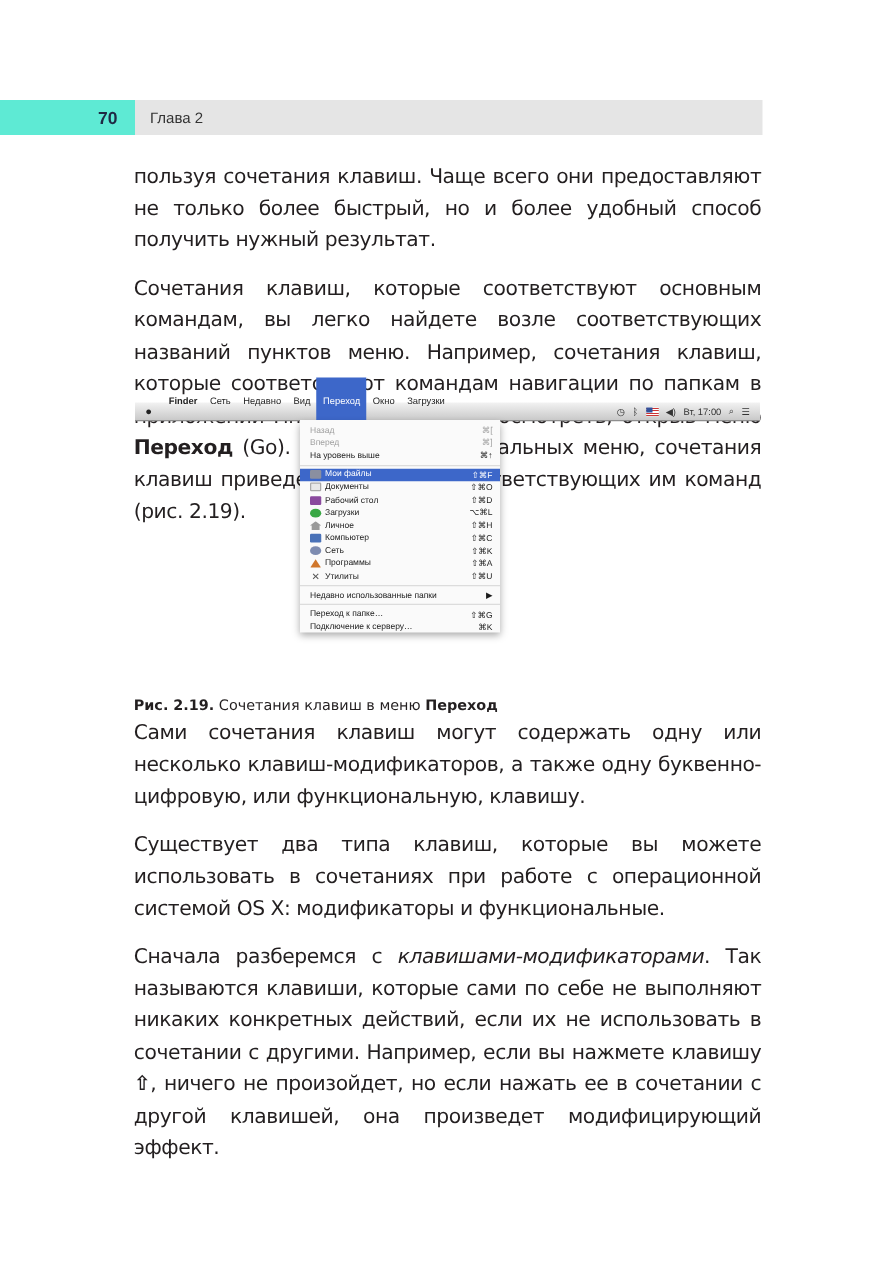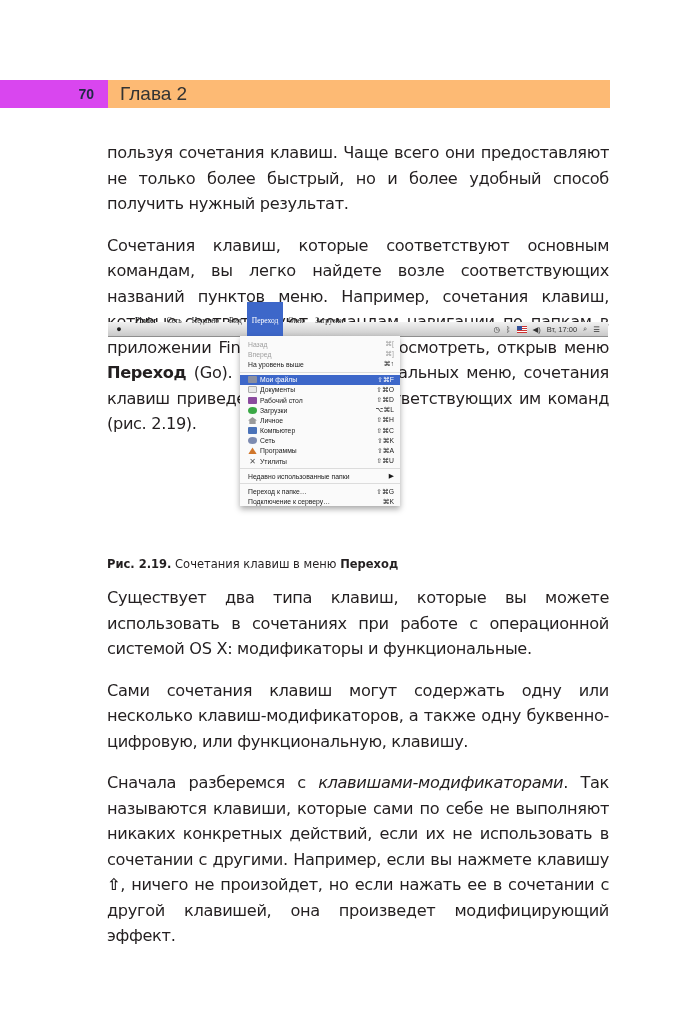--- a/index.html
+++ b/index.html
@@ -3,47 +3,47 @@
 <meta charset="utf-8">
 <style>
   html, body { margin: 0; padding: 0; }
   body {
     width: 698px; height: 1024px; background: #ffffff; position: relative; overflow: hidden;
     font-family: "DejaVu Sans", "Liberation Sans", sans-serif; color: #231f20;
   }
   
   .run-head { position: absolute; left: 0; top: 80px; width: 610px; height: 28px; display: flex; }
   .run-head .num {
-    width: 108px; background: #d946ef; color: #1f2a44; font-weight: bold; font-size: 14px;
+    width: 108px; background: #5eead4; color: #1f2a44; font-weight: bold; font-size: 14px;
     display: flex; align-items: center; justify-content: flex-end; padding-right: 14px; box-sizing: border-box;
     font-family: "Liberation Sans", sans-serif;
     text-align: center;
   }
   .run-head .chap {
-    flex: 1; background: #fdba74; color: #333; font-size: 19px; display: flex; align-items: center;
+    flex: 1; background: #e5e5e5; color: #333; font-size: 12px; display: flex; align-items: center;
     padding-left: 12px; font-family: "Liberation Sans", sans-serif;
   }
 
   .text {
     position: absolute; left: 107px; width: 502px; font-size: 16.2px; line-height: 25.5px;
     text-align: justify; font-family: "DejaVu Sans", sans-serif; letter-spacing: -0.35px;
   }
-  .text p { margin: 16px 0 13px 0; }
+  .text p { margin: 4px 0 13px 0; }
   .text b { font-weight: bold; }
   .text i { }
 
   
   .figure { position: absolute; left: 108px; top: 322px; width: 500px; height: 190px; }
   .menubar {
     position: absolute; left: 0; top: 0; width: 500px; height: 14px;
     background: linear-gradient(#f2f2f2, #c9c9c9); border-bottom: 1px solid #8e8e8e;
     display: flex; align-items: center; font-size: 7.5px; font-family: "Liberation Sans", sans-serif; color: #222;
   }
   .menubar .apple { width: 22px; text-align: center; font-size: 9px; }
-  .menubar .m { padding: 12px 5px; height: 30px; line-height: 14px; font-family: Liberation Serif, serif; }
+  .menubar .m { padding: 12px 5px; height: 30px; line-height: 14px; }
   .menubar .m.app { font-weight: bold; }
   .menubar .m.active { background: #3d67c9; color: #fff; }
   .menubar .right { margin-left: auto; display: flex; align-items: center; gap: 6px; padding-right: 8px; font-size: 7.5px; color: #333; }
   .flag { width: 10px; height: 7px; background: repeating-linear-gradient(#c33 0 1px, #fff 1px 2px); position: relative; }
   .flag::before { content: ""; position: absolute; left: 0; top: 0; width: 5px; height: 4px; background: #33509a; }
 
   .dropdown {
     position: absolute; left: 132px; top: 14px; width: 160px; height: 170px; background: #fafafa;
     box-shadow: 0 3px 6px rgba(0,0,0,0.35); font-size: 6.8px; font-family: "Liberation Sans", sans-serif; color: #1a1a1a;
   }
@@ -173,17 +173,17 @@
         <span class="sc">⌘K</span>
       </div>
   </div>
 </div>
 
 <div class="caption">
   <b>Рис. 2.19.</b><span> Сочетания клавиш в меню </span><b>Переход</b>
 </div>
 
 <div class="text" style="top:569px;">
+  <p>Сами сочетания клавиш могут содержать одну или несколько клавиш-модификаторов, а также одну буквенно-цифровую, или функциональную, клавишу.</p>
   <p>Существует два типа клавиш, которые вы можете использовать в сочетаниях при работе с операционной системой OS X: модификаторы и функциональные.</p>
-  <p>Сами сочетания клавиш могут содержать одну или несколько клавиш-модификаторов, а также одну буквенно-цифровую, или функциональную, клавишу.</p>
   <p><span>Сначала разберемся с </span><i>клавишами-модификаторами</i><span>. Так называются клавиши, которые сами по себе не выполняют никаких конкретных действий, если их не использовать в сочетании с другими. Например, если вы нажмете клавишу </span><span class="shift-glyph">⇧</span><span>, ничего не произойдет, но если нажать ее в сочетании с другой клавишей, она произведет модифицирующий эффект.</span></p>
 
 </div>
 
 </body></html>

